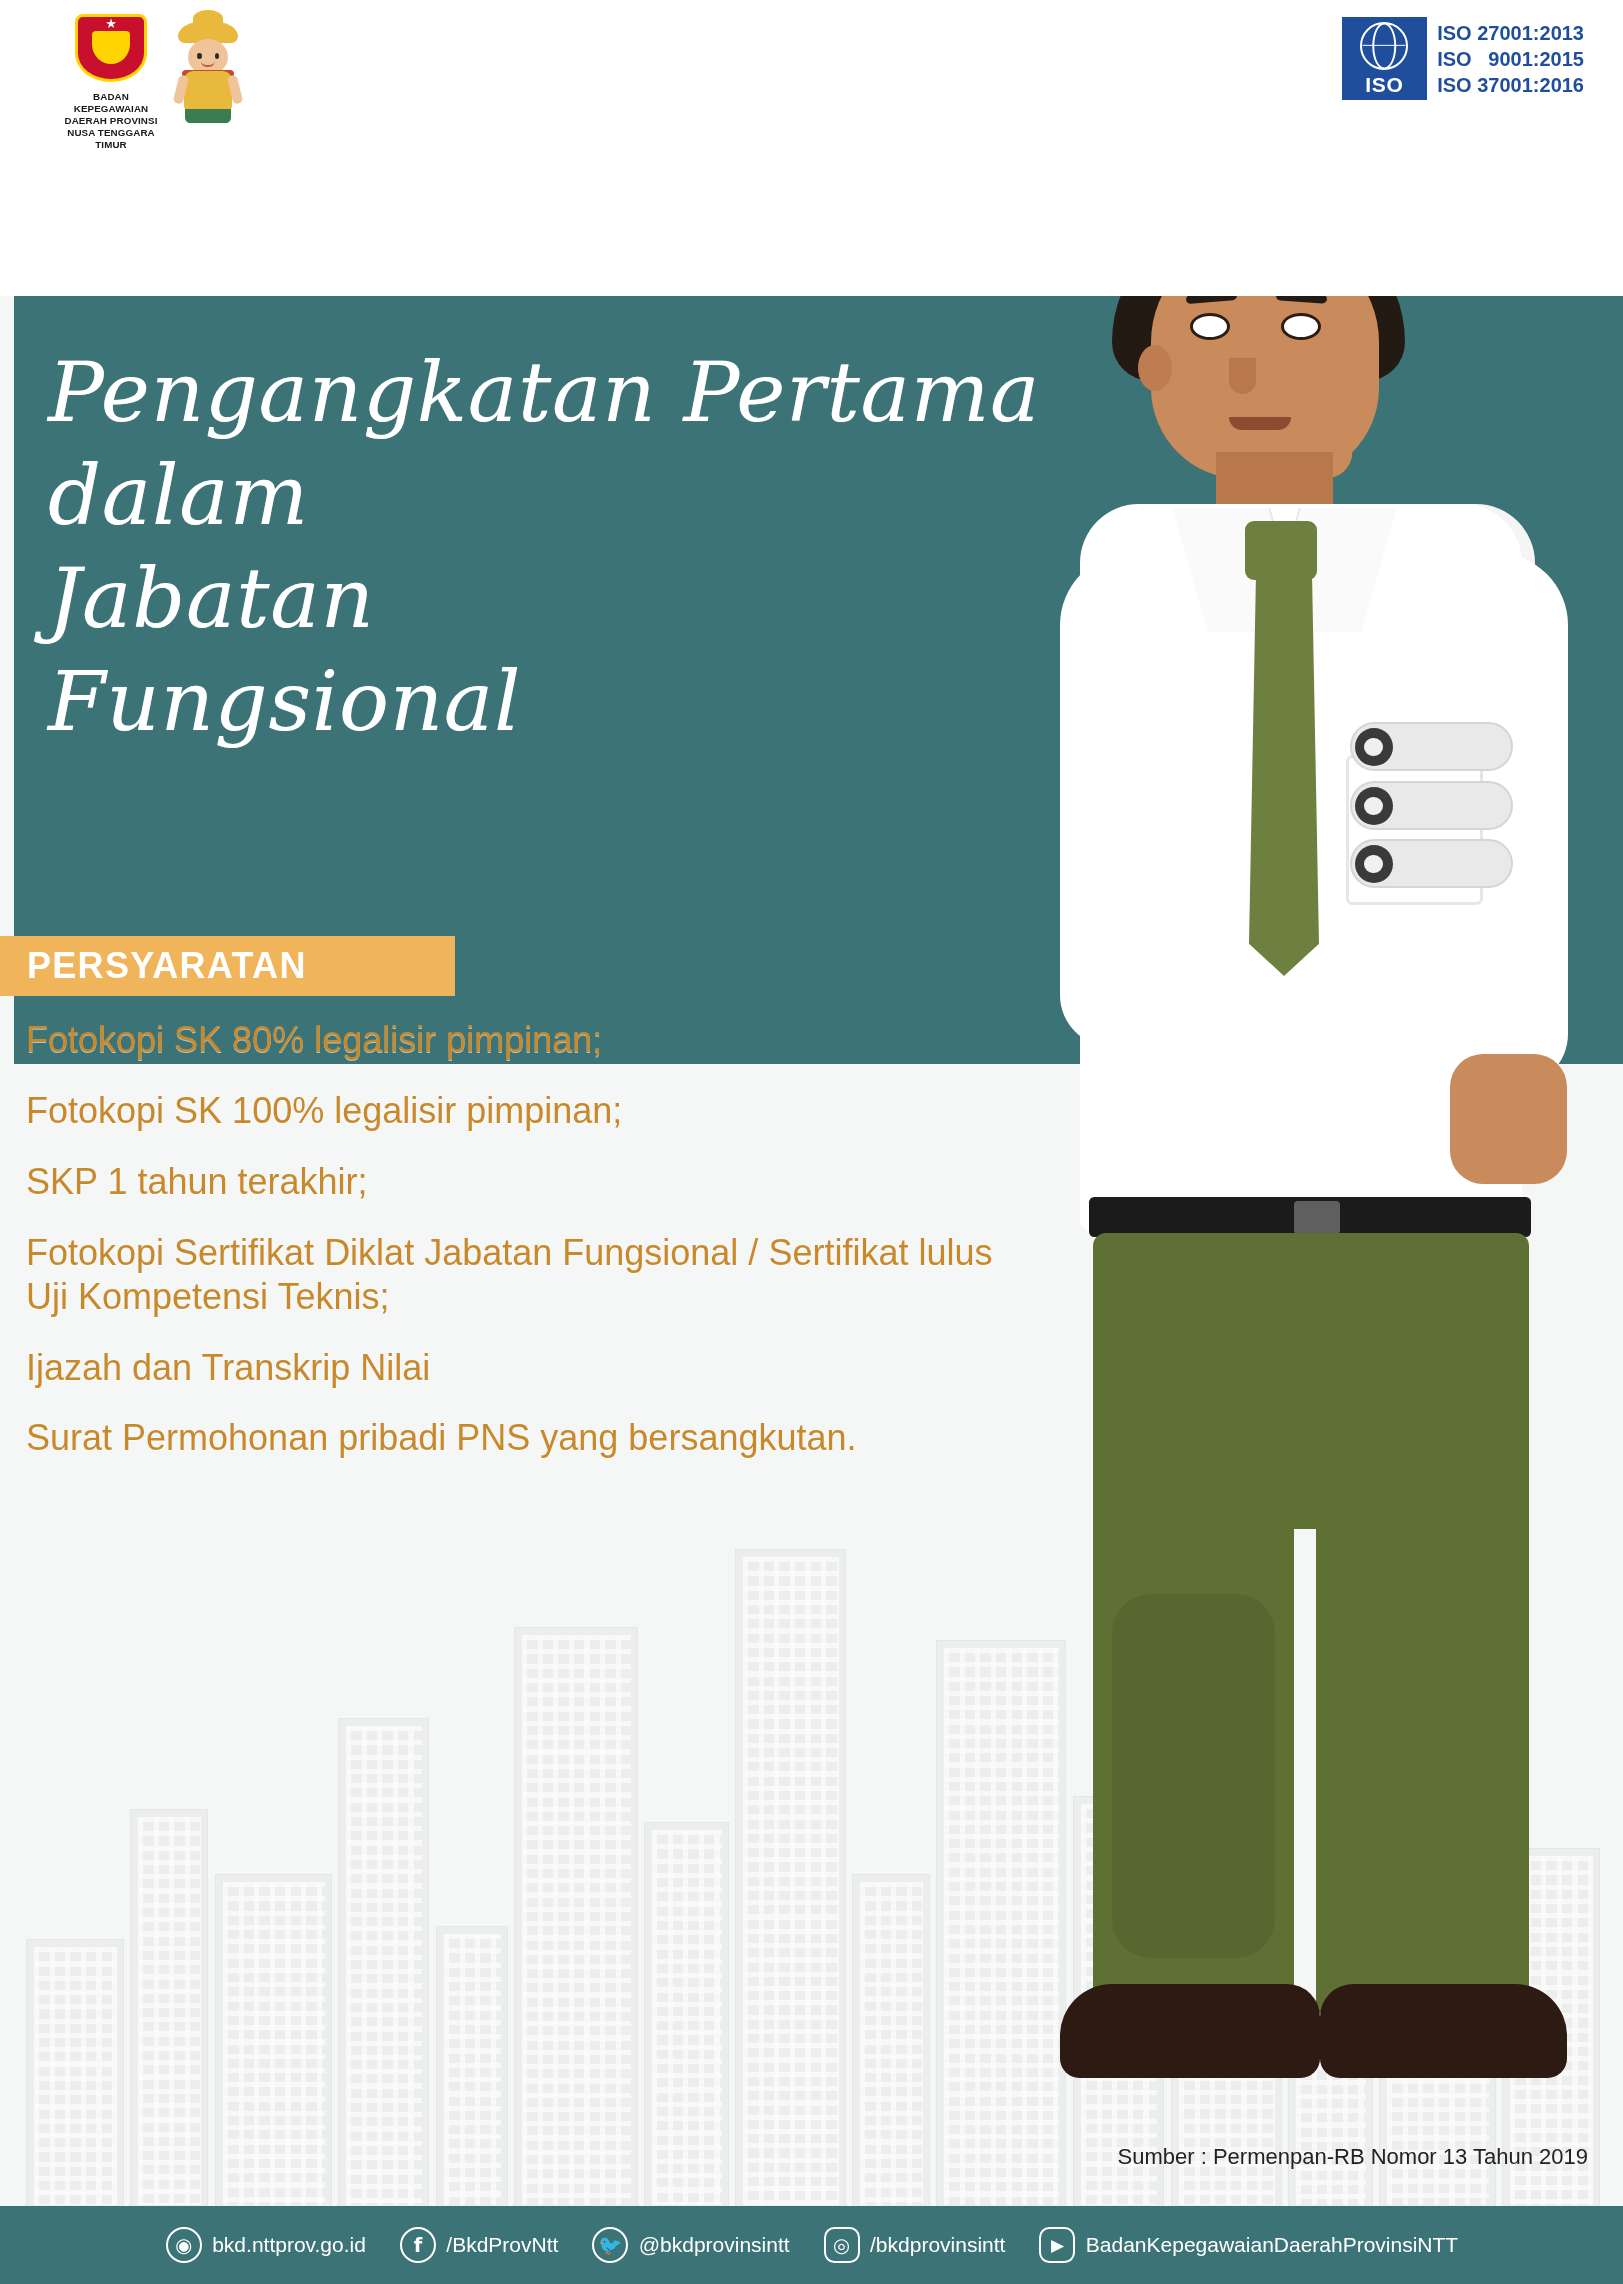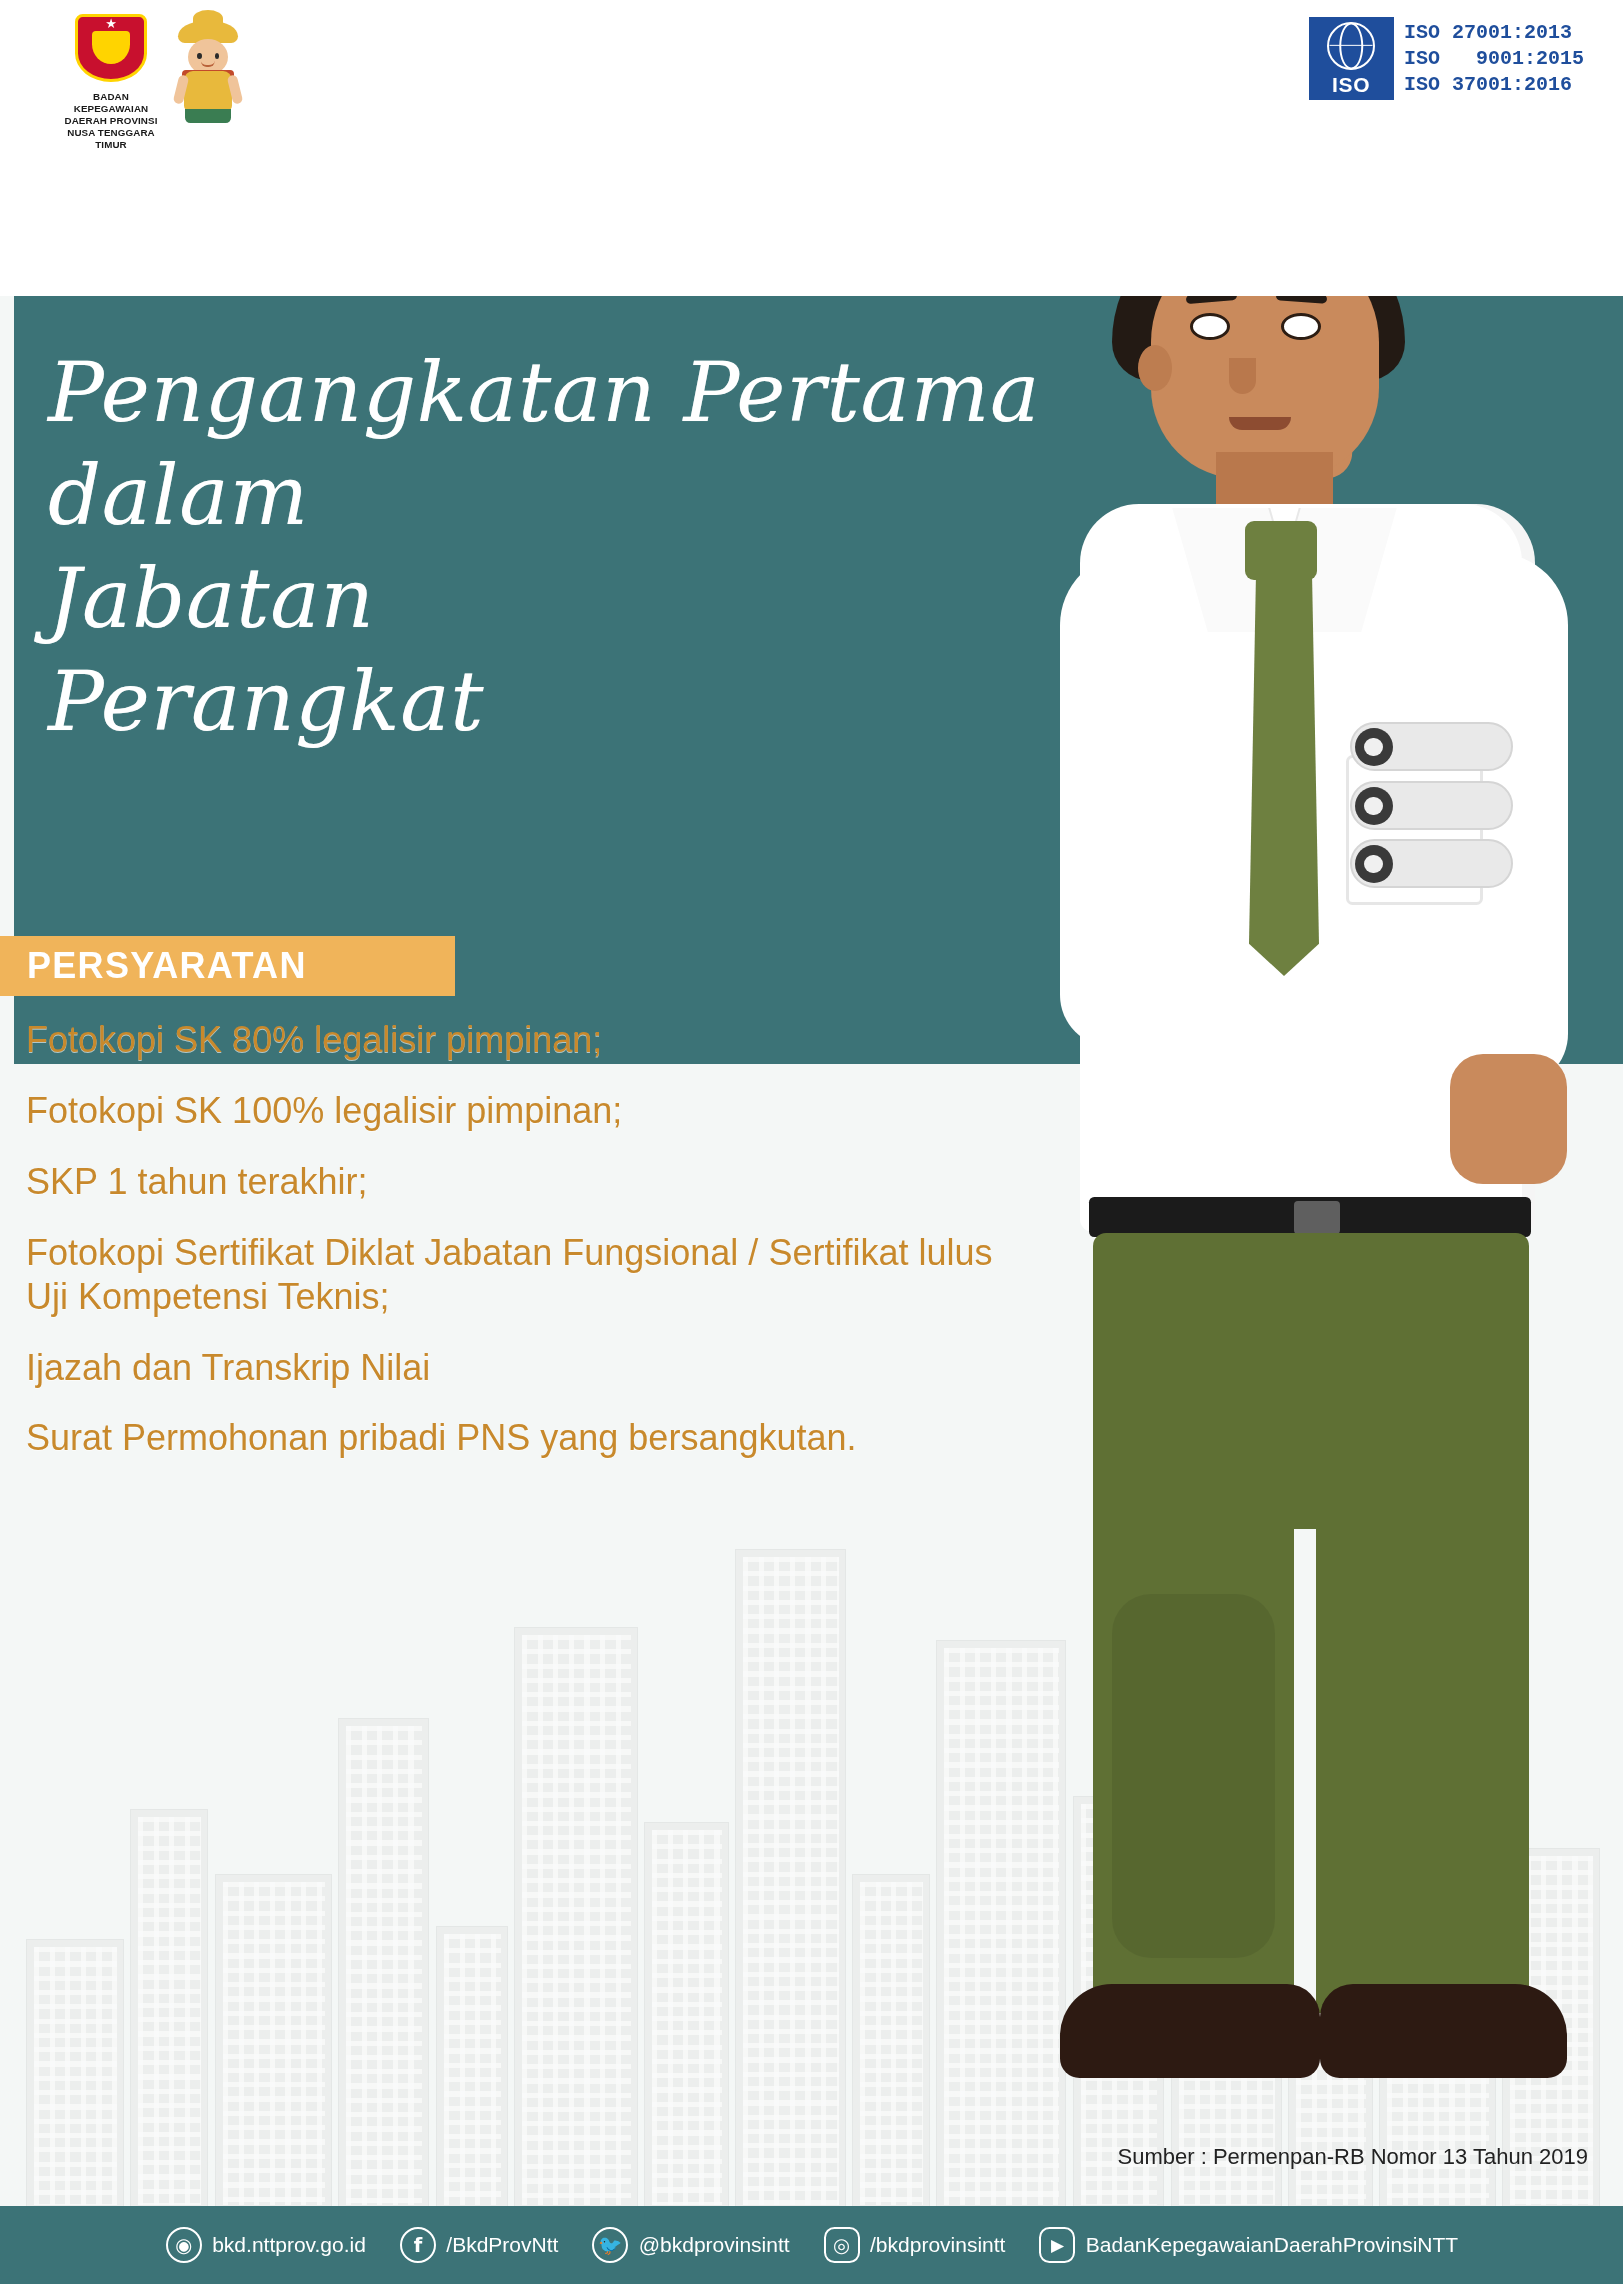--- a/index.html
+++ b/index.html
@@ -115,21 +115,21 @@
   }
   .iso-globe::before { width: 19.5px; height: 43px; }
   .iso-globe::after  { width: 43px; height: 1.3px; border-width: 1.3px 0 0 0; border-radius: 0; }
   .iso-word {
     font-size: 21px; font-weight: bold; letter-spacing: 0.7px; line-height: 1;
     margin-top: 3.3px;
   }
   .iso-lines {
     color: #1f4e9c; font-size: 20px; font-weight: bold; line-height: 1.32;
     white-space: pre; padding-top: 2.6px;
-    font-family: Liberation Mono, monospace;
+    font-family: Liberation Sans, sans-serif;
   }
 
   
   .title-band {
     position: absolute; left: 14px; top: 296px;
     width: 1624px; height: 768px;
     background: #3c7377;
     z-index: 10;
   }
   .poster-title {
@@ -386,21 +386,21 @@
 ISO   9001:2015
 ISO 37001:2016</div>
     </div>
   </div>
 
   <div class="title-band">
     <div class="poster-title">
       <span class="ln">Pengangkatan Pertama</span>
       <span class="ln">dalam</span>
       <span class="ln">Jabatan</span>
-      <span class="ln">Perangkat</span>
+      <span class="ln">Fungsional</span>
     </div>
   </div>
 
   <div class="person">
     <div class="p hand-up"></div>
     <div class="p hair"></div>
     <div class="p face"></div>
     <div class="p ear"></div>
     <div class="p brow l"></div>
     <div class="p brow r"></div>

